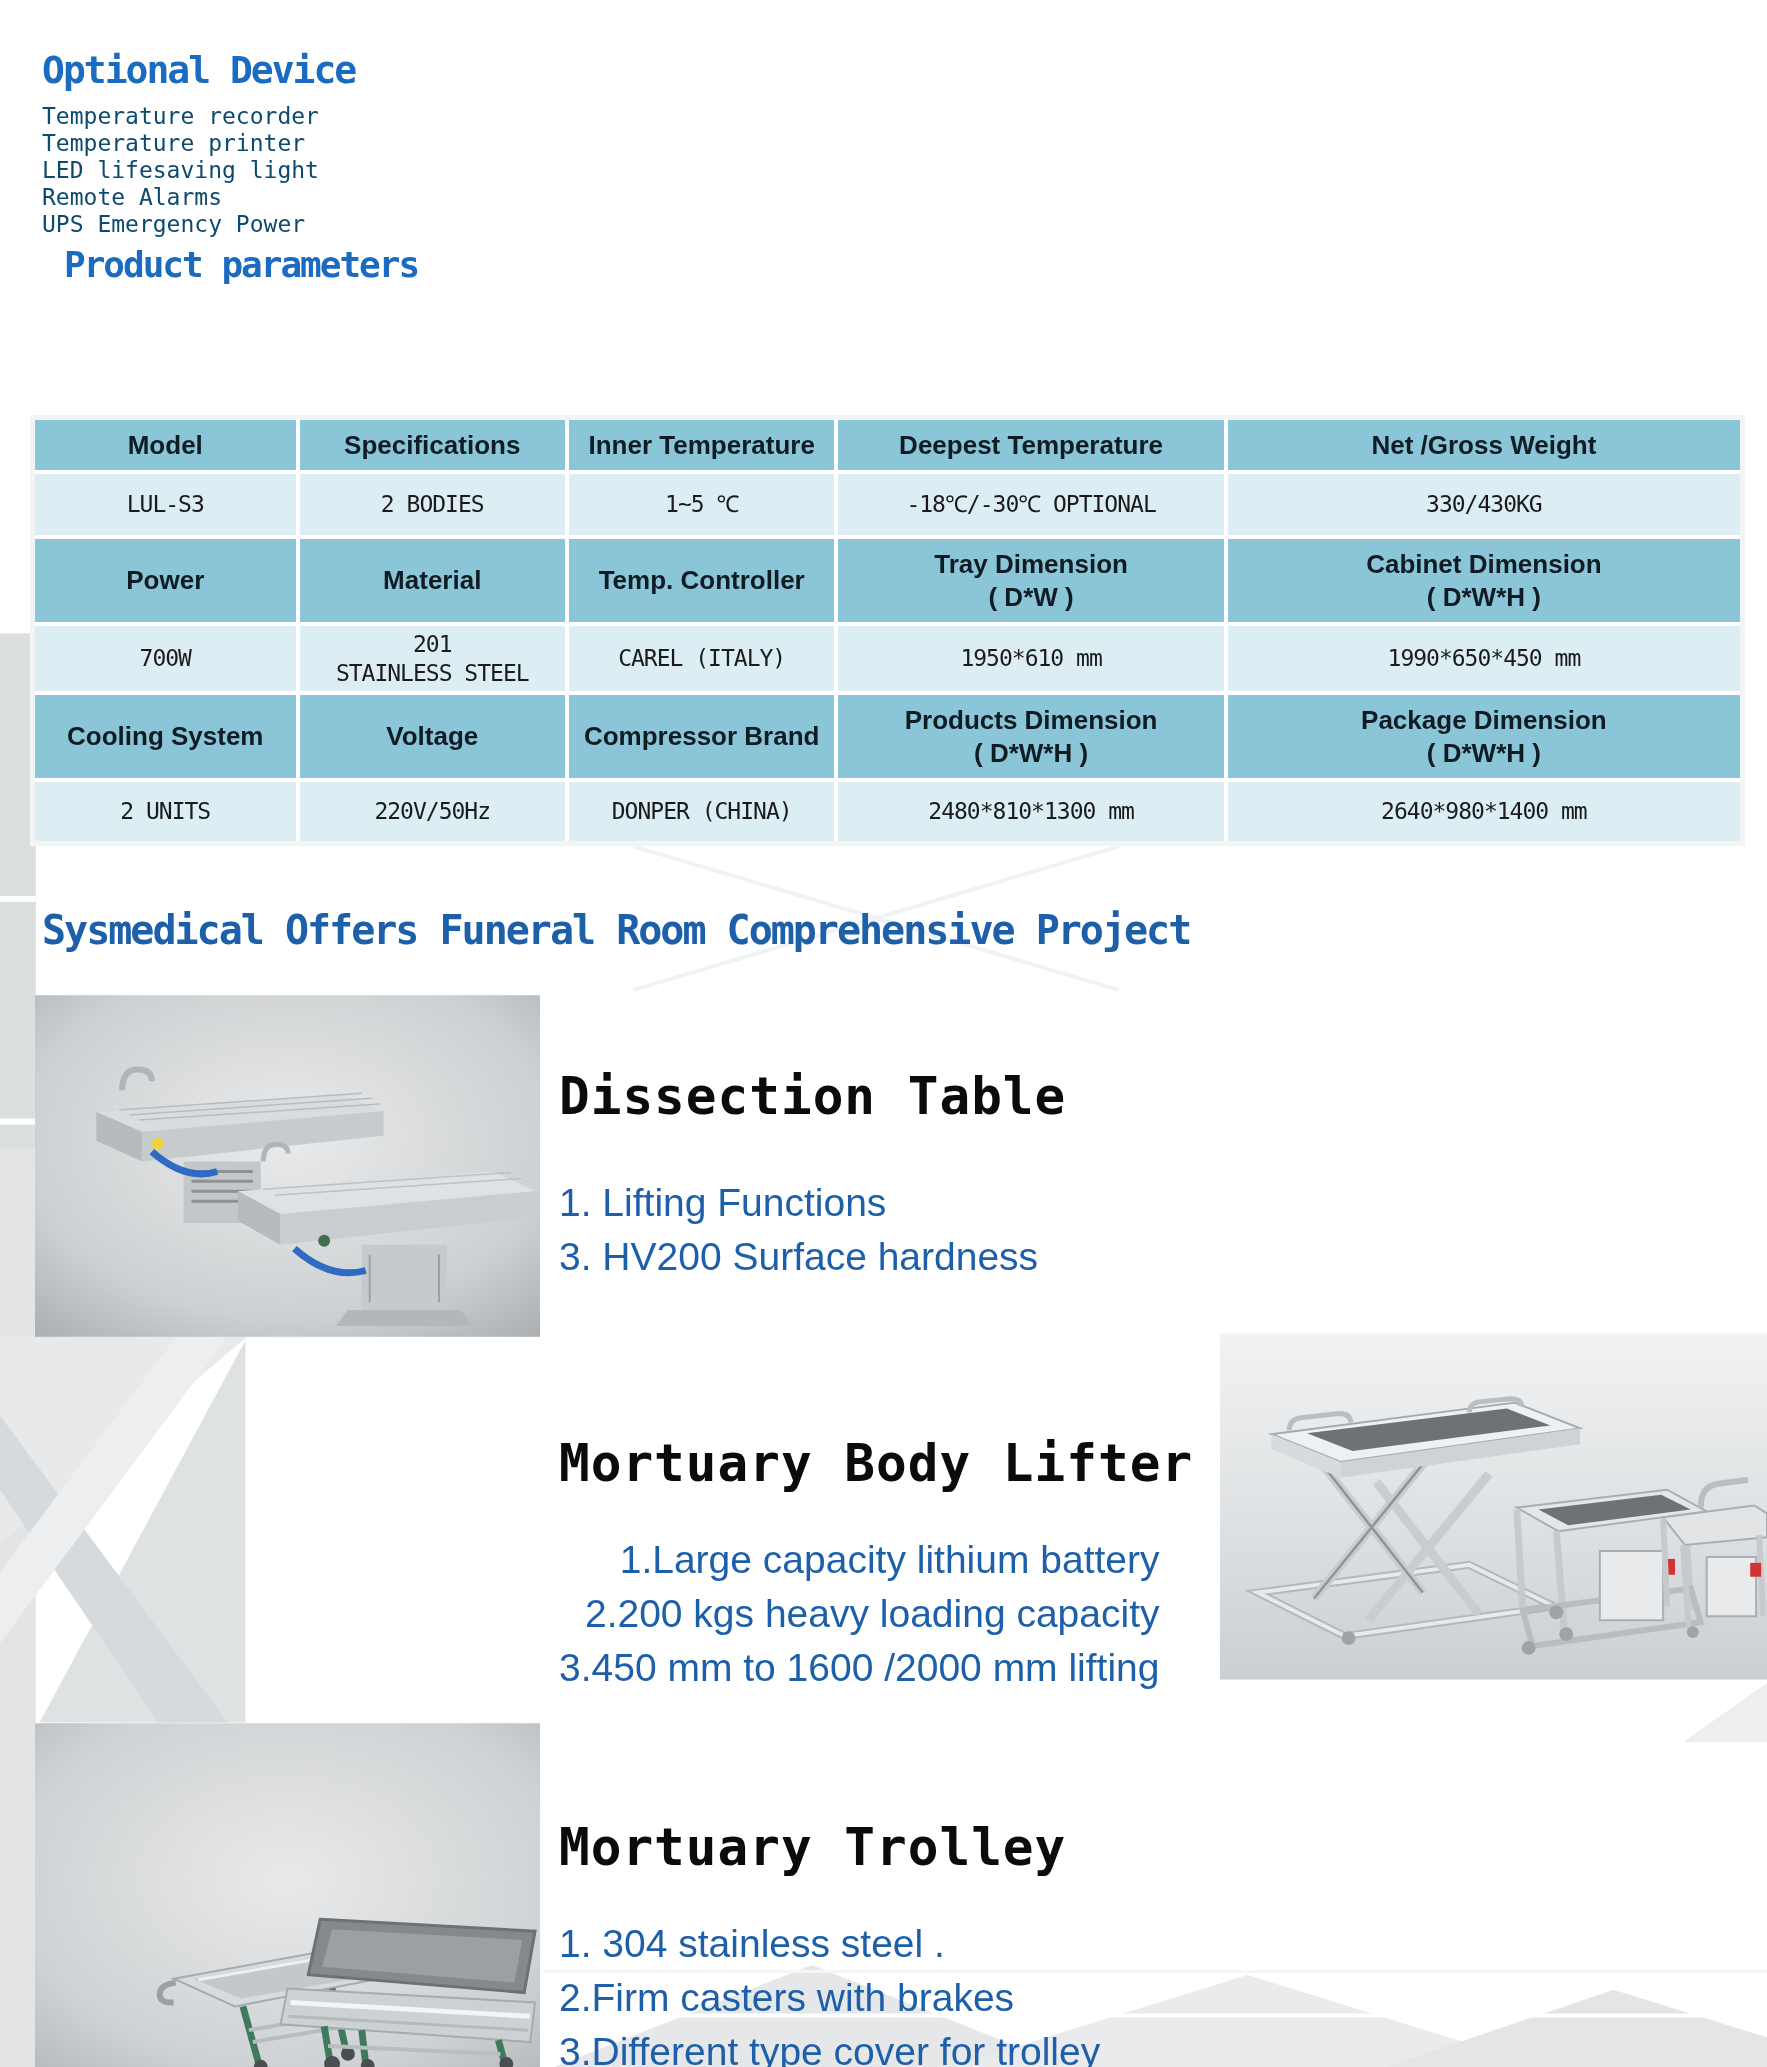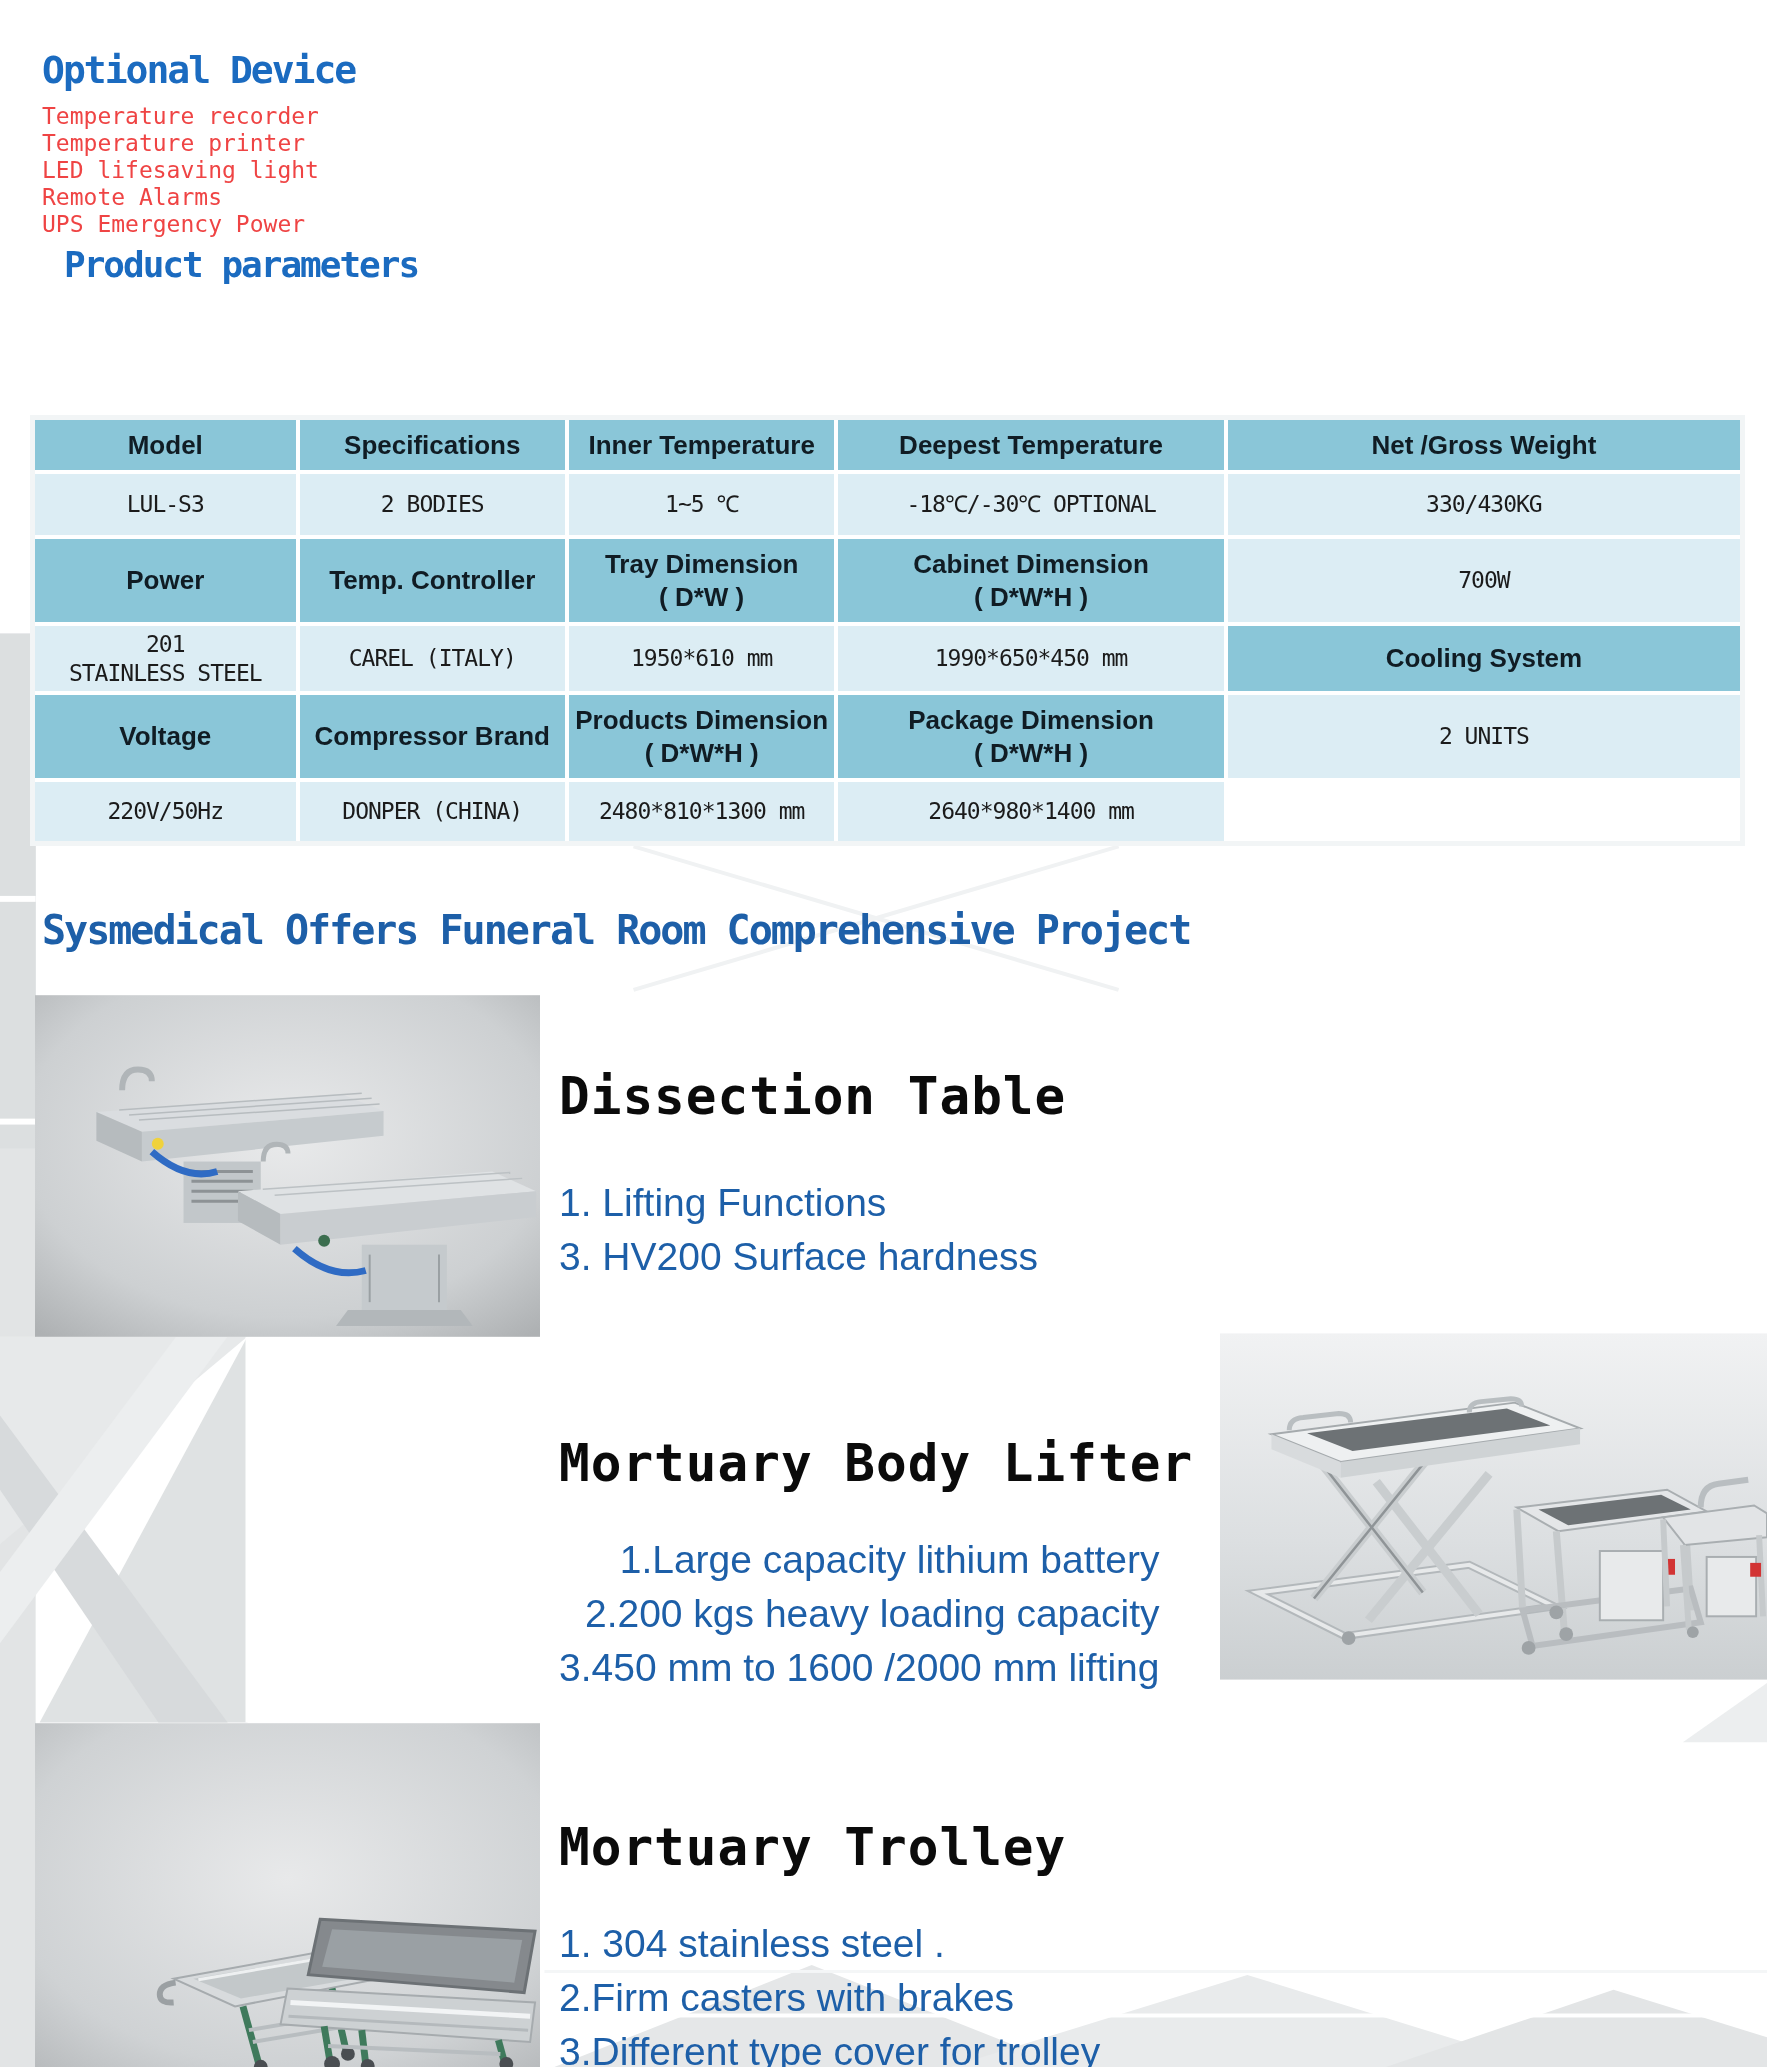--- a/index.html
+++ b/index.html
@@ -10,21 +10,21 @@
 
   
   .blue-heading{position:absolute;color:#1b6bc0;font-family:"DejaVu Sans Mono",monospace;
                 font-weight:bold;letter-spacing:-2px;white-space:nowrap;}
   #optional-heading{left:42px;top:48px;font-size:38px;}
   #product-heading{left:42px;top:244px;font-size:36px;margin-left:22px;}
   #project-heading{left:42px;top:907px;font-size:40px;color:#1d5fa8;}
 
   
   #optional-list{position:absolute;left:42px;top:103px;font-size:23px;line-height:27px;
-                 color:#ef4444;white-space:nowrap;}
+                 color:#0c4a6e;white-space:nowrap;}
 
   
   .ptable{position:absolute;left:35px;top:420px;width:1705px;
           display:grid;grid-template-columns:265fr 270fr 270fr 392fr 521fr;
           grid-template-rows:50px 61px 83px 65px 83px 59px;
           gap:4px;background:#ffffff;box-shadow:0 0 0 5px #f2f5f6;}
   .cell{display:flex;flex-direction:column;justify-content:center;
         text-align:center;}
   .cell span{display:block;line-height:1.25;}
   .cell.h{background:#8ac6d8;color:#101c24;font-family:"Liberation Sans",sans-serif;
@@ -129,20 +129,24 @@
     <div class="cell d">
         <span>330/430KG</span>
         <span></span>
       </div>
 
     <div class="cell h">
         <span>Power</span>
         <span></span>
       </div>
     <div class="cell h">
+        <span>Material</span>
+        <span></span>
+      </div>
+    <div class="cell h">
         <span>Temp. Controller</span>
         <span></span>
       </div>
     <div class="cell h">
         <span>Tray Dimension</span>
         <span>( D*W )</span>
       </div>
     <div class="cell h">
         <span>Cabinet Dimension</span>
         <span>( D*W*H )</span>

